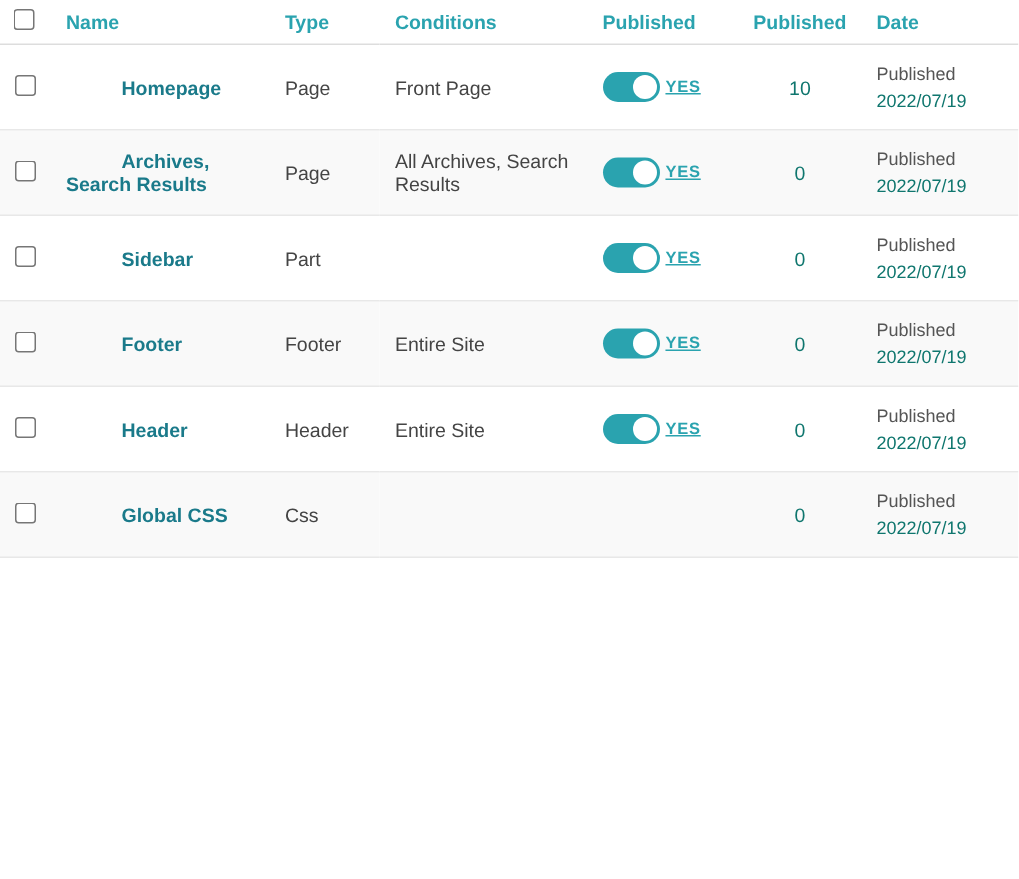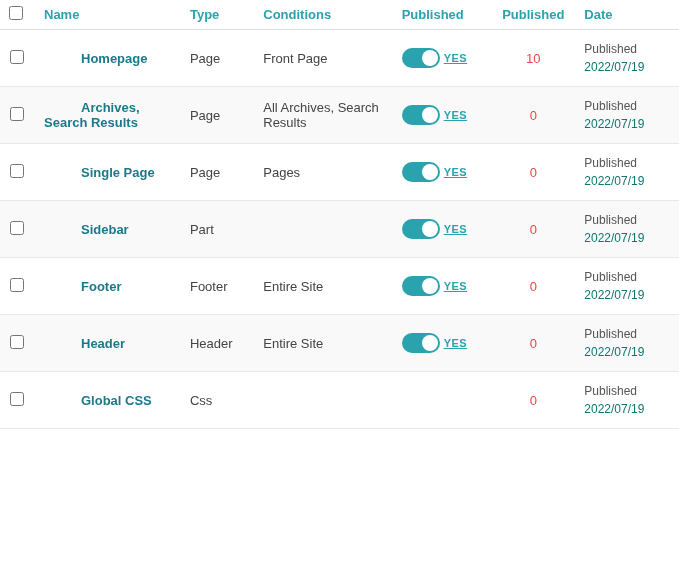--- a/index.html
+++ b/index.html
@@ -117,21 +117,21 @@
     .date-cell .datestr {
       display: block;
       color: #0f766e;
     }
     input[type="checkbox"] {
       width: 14px;
       height: 14px;
       cursor: pointer;
     }
     .priority-val {
-      color: #ef4444;
+      color: #0f766e;
       font-size: 13px;
     }
   </style>
 </head>
 <body>
 
 <div class="table-container">
   <table>
     <thead>
       <tr>
@@ -184,41 +184,20 @@
           <td class="col-priority"><span class="priority-val">0</span></td>
           <td class="col-date">
             <div class="date-cell">
               <span class="status">Published</span>
               <span class="datestr">2022/07/19</span>
             </div>
           </td>
         </tr>
         <tr>
           <td class="col-check"><input type="checkbox" style=""></td>
-          <td class="col-name"><a class="row-name-link">Single Page</a></td>
-          <td class="col-type">Page</td>
-          <td class="col-conditions">Pages</td>
-          <td class="col-published">
-            <div class="toggle-wrap">
-              <div class="toggle">
-                <div class="toggle-knob"></div>
-              </div>
-              <span class="toggle-label">YES</span>
-            </div>
-          </td>
-          <td class="col-priority"><span class="priority-val">0</span></td>
-          <td class="col-date">
-            <div class="date-cell">
-              <span class="status">Published</span>
-              <span class="datestr">2022/07/19</span>
-            </div>
-          </td>
-        </tr>
-        <tr>
-          <td class="col-check"><input type="checkbox" style=""></td>
           <td class="col-name"><a class="row-name-link">Sidebar</a></td>
           <td class="col-type">Part</td>
           <td class="col-conditions"></td>
           <td class="col-published">
             <div class="toggle-wrap">
               <div class="toggle">
                 <div class="toggle-knob"></div>
               </div>
               <span class="toggle-label">YES</span>
             </div>

